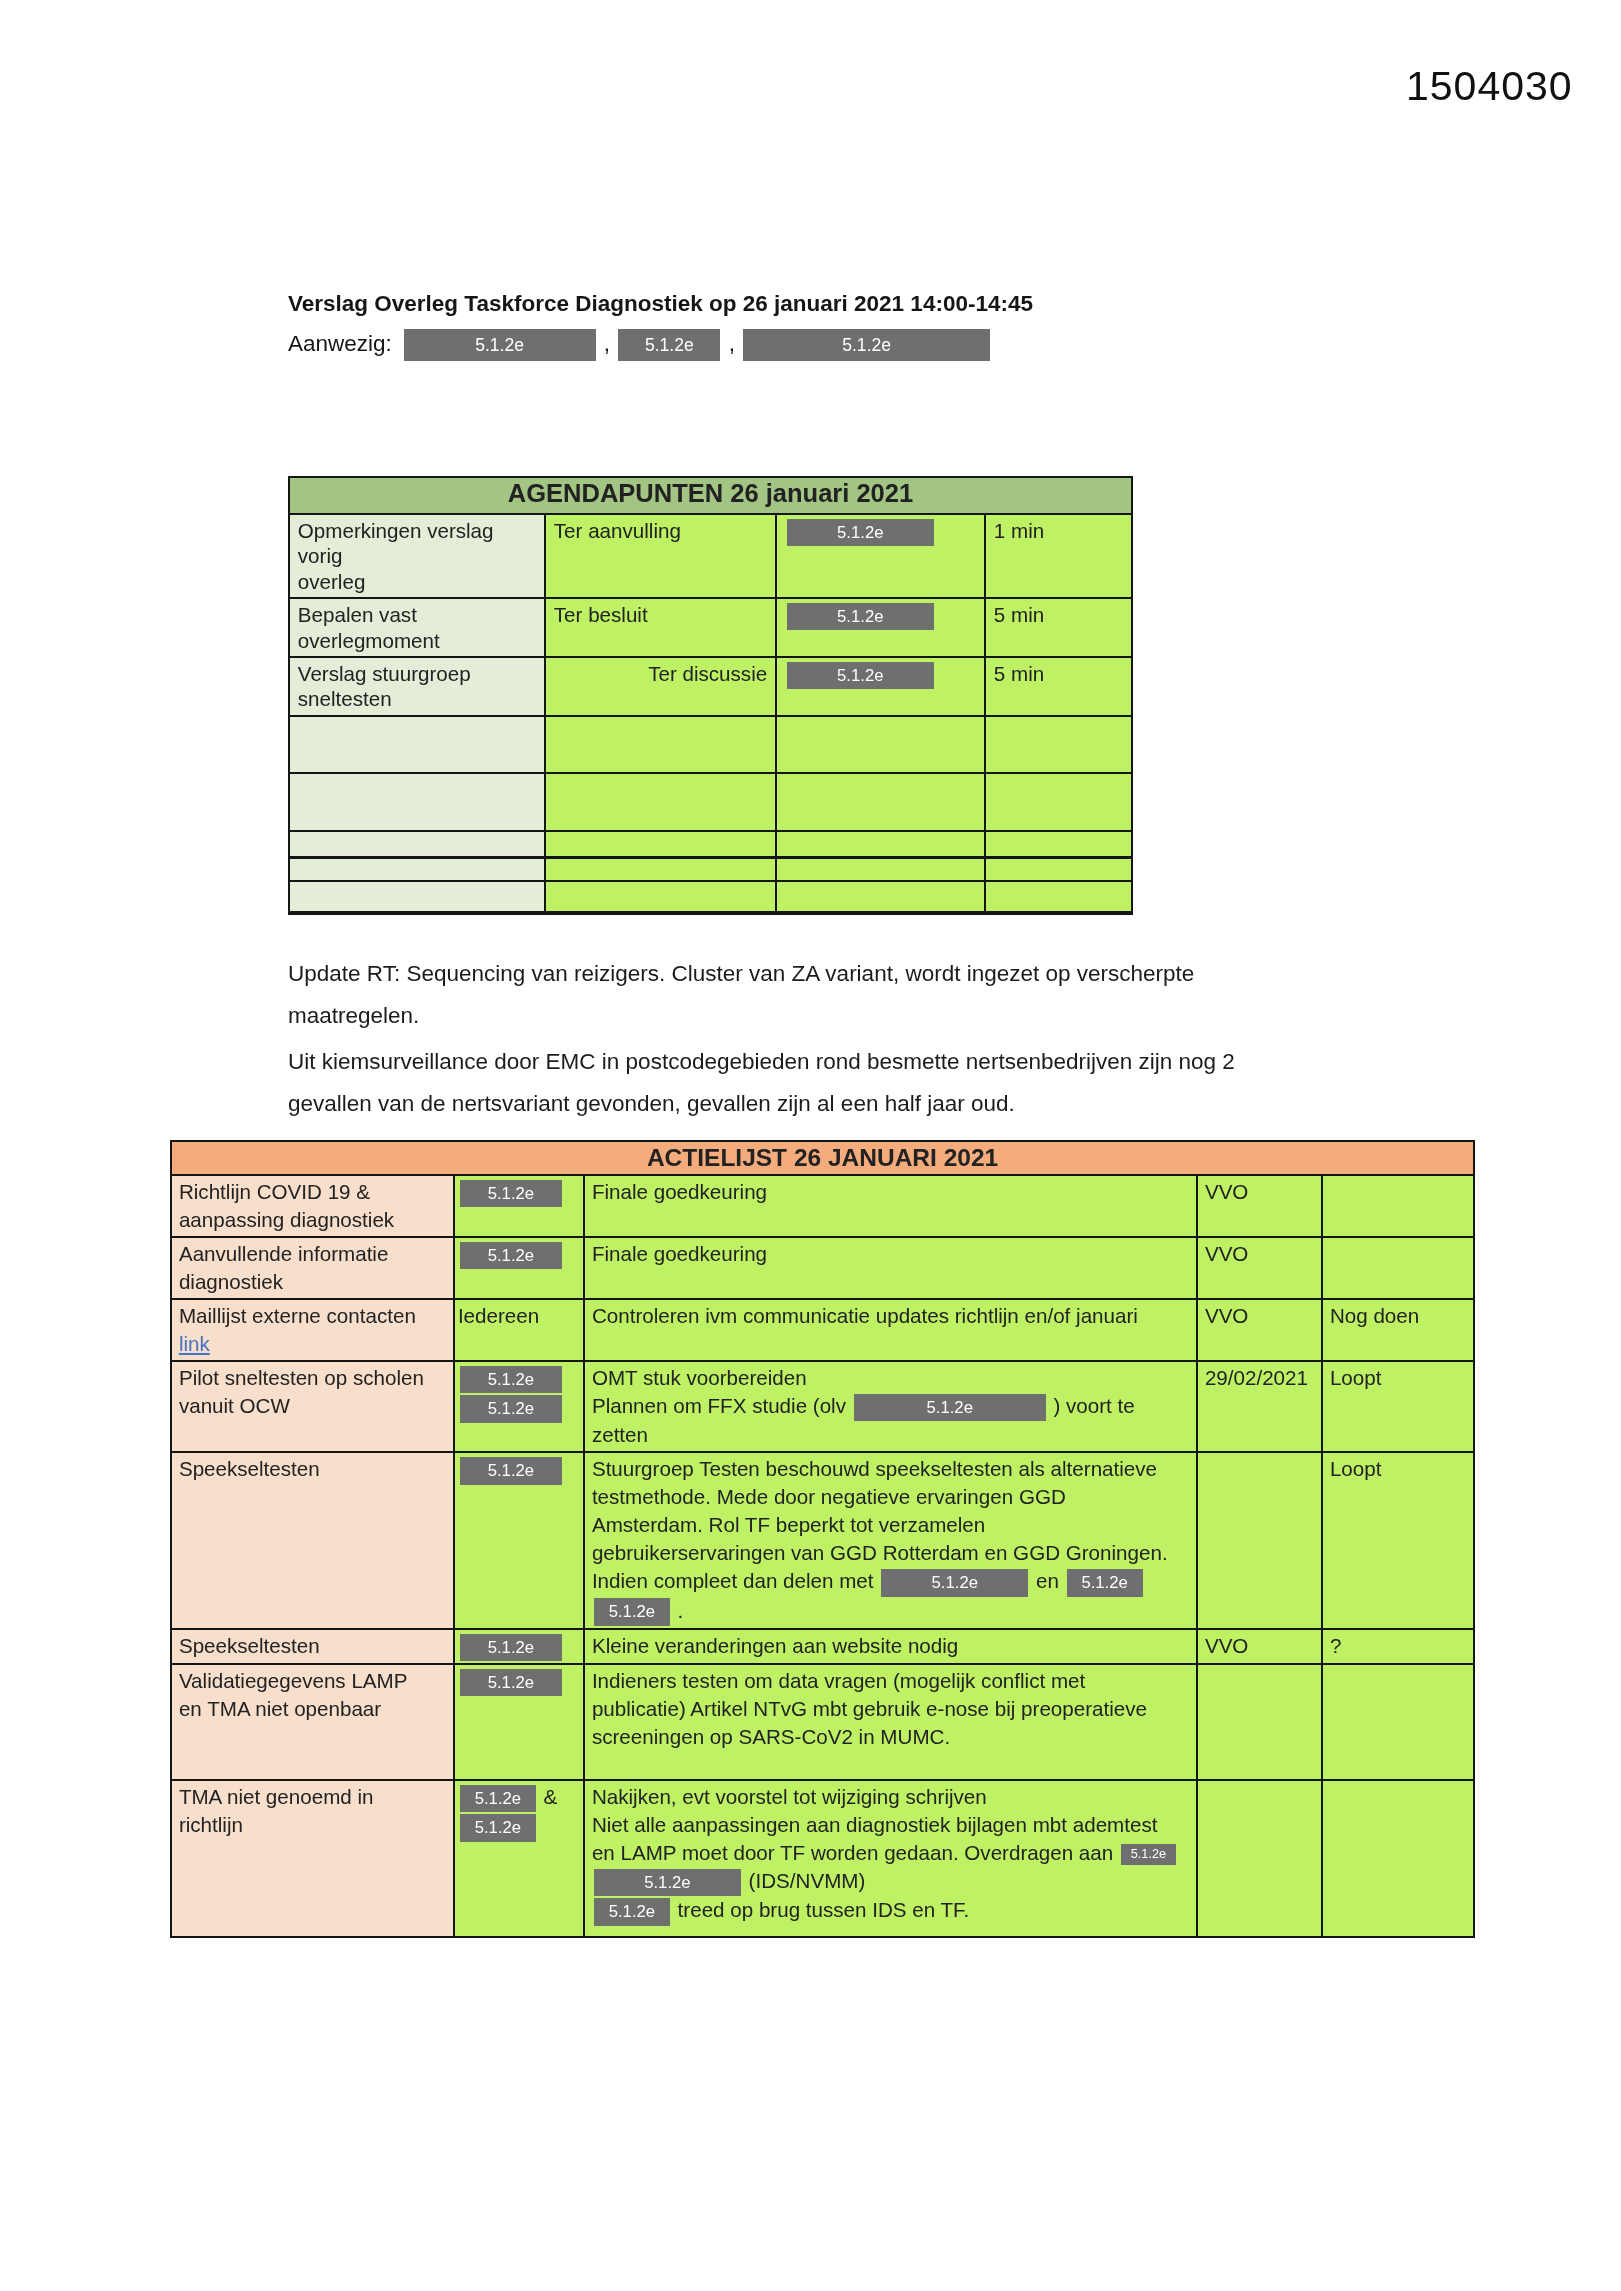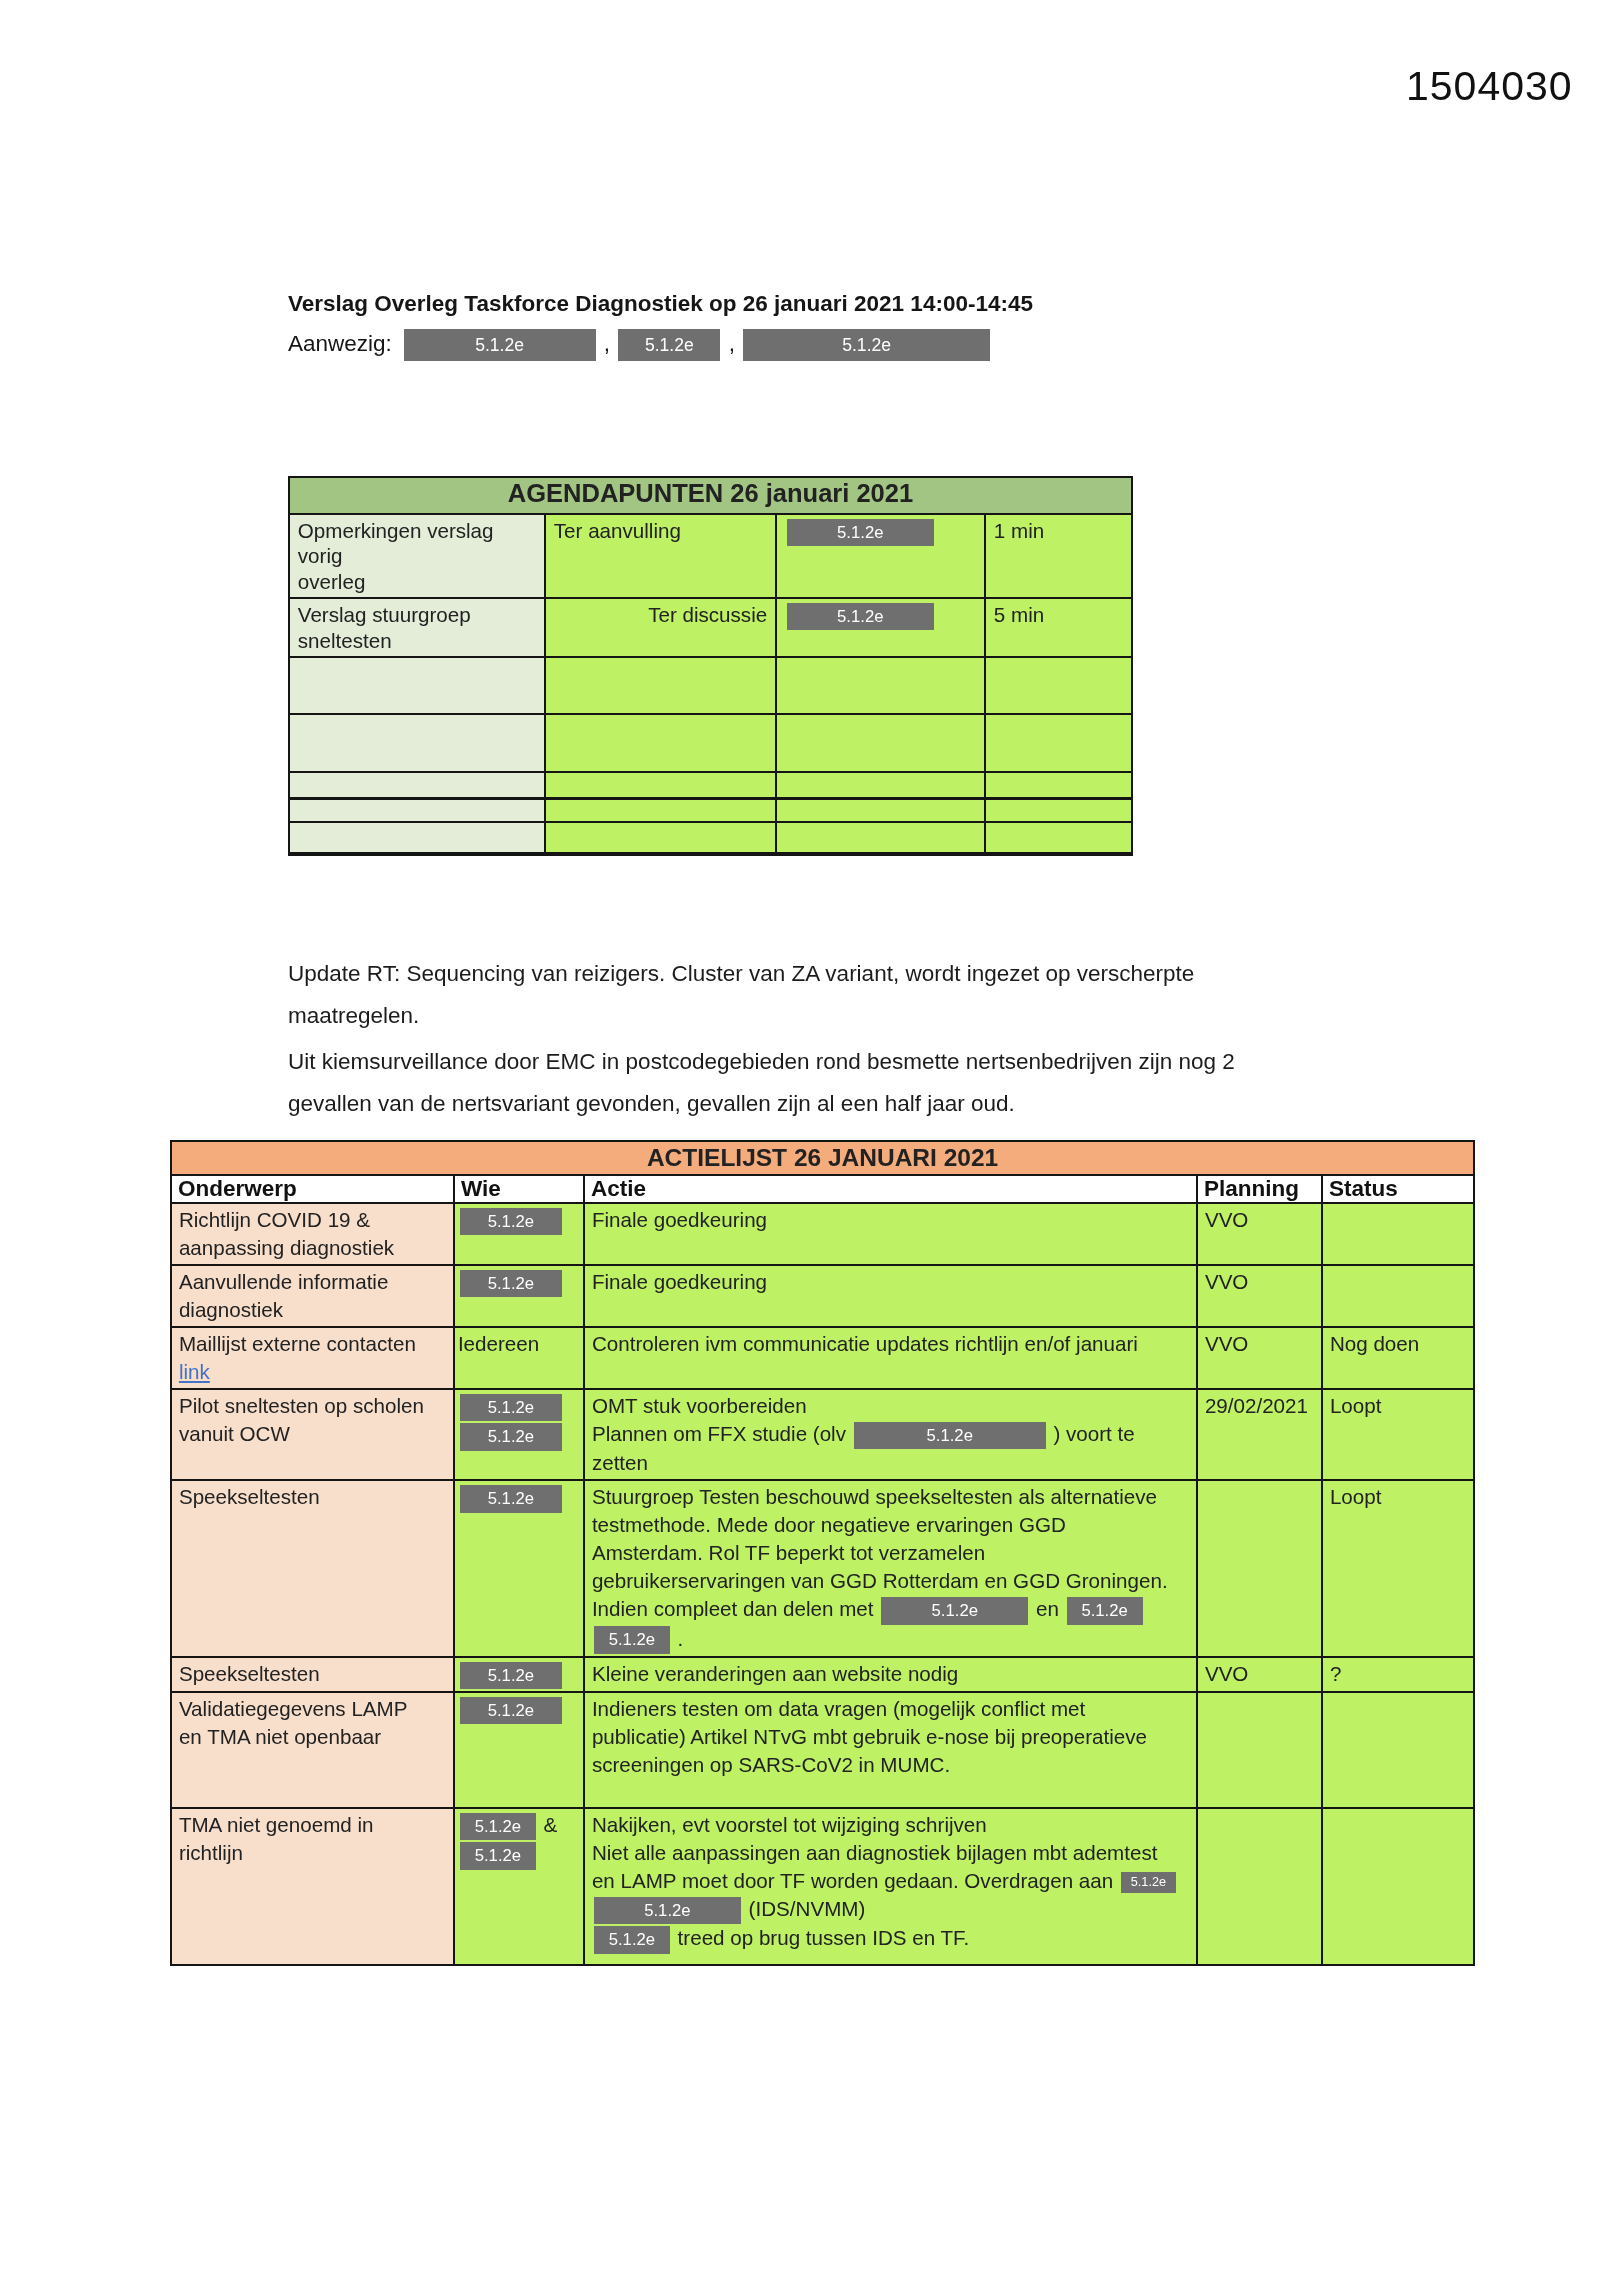--- a/index.html
+++ b/index.html
@@ -123,20 +123,26 @@
     <tr>
       <td class="title-cell" colspan="4">AGENDAPUNTEN 26 januari 2021</td>
     </tr>
   <tr>
         <td class="c1" style="height: 52px;">Opmerkingen verslag vorig<br>overleg</td>
         <td class="" style="height: 52px;">Ter aanvulling</td>
         <td class="" style="height: 52px;"><span class="rbox lg">5.1.2e</span></td>
         <td class="" style="height: 52px;">1 min</td>
       </tr>
       <tr>
+        <td class="c1" style="height: 53px;">Bepalen vast<br>overlegmoment</td>
+        <td class="" style="height: 53px;">Ter besluit</td>
+        <td class="" style="height: 53px;"><span class="rbox lg">5.1.2e</span></td>
+        <td class="" style="height: 53px;">5 min</td>
+      </tr>
+      <tr>
         <td class="c1" style="height: 53px;">Verslag stuurgroep<br>sneltesten</td>
         <td class="" style="height: 53px; text-align: right;">Ter discussie</td>
         <td class="" style="height: 53px;"><span class="rbox lg">5.1.2e</span></td>
         <td class="" style="height: 53px;">5 min</td>
       </tr>
       <tr>
         <td class="c1" style="height: 57px;"></td>
         <td style="height: 57px;"></td>
         <td style="height: 57px;"></td>
         <td style="height: 57px;"></td>
@@ -176,27 +182,20 @@
       <col style="width:283px">
       <col style="width:130px">
       <col style="width:613px">
       <col style="width:125px">
       <col style="width:152px">
     </colgroup>
   <tbody id="action-body">
     <tr>
       <td class="title-cell" colspan="5">ACTIELIJST 26 JANUARI 2021</td>
     </tr>
-    <tr id="action-headers">
-        <th>Onderwerp</th>
-        <th>Wie</th>
-        <th>Actie</th>
-        <th>Planning</th>
-        <th>Status</th>
-      </tr>
   <tr>
         <td class="c1" style="height: 60px;">Richtlijn COVID 19 &amp;<br>aanpassing diagnostiek</td>
         <td class="c-wie" style="height: 60px;"><span class="rbox md">5.1.2e</span></td>
         <td class="" style="height: 60px;">Finale goedkeuring</td>
         <td class="" style="height: 60px;">VVO</td>
         <td class="" style="height: 60px;"></td>
       </tr>
       <tr>
         <td class="c1" style="height: 58px;">Aanvullende informatie<br>diagnostiek</td>
         <td class="c-wie" style="height: 58px;"><span class="rbox md">5.1.2e</span></td>

